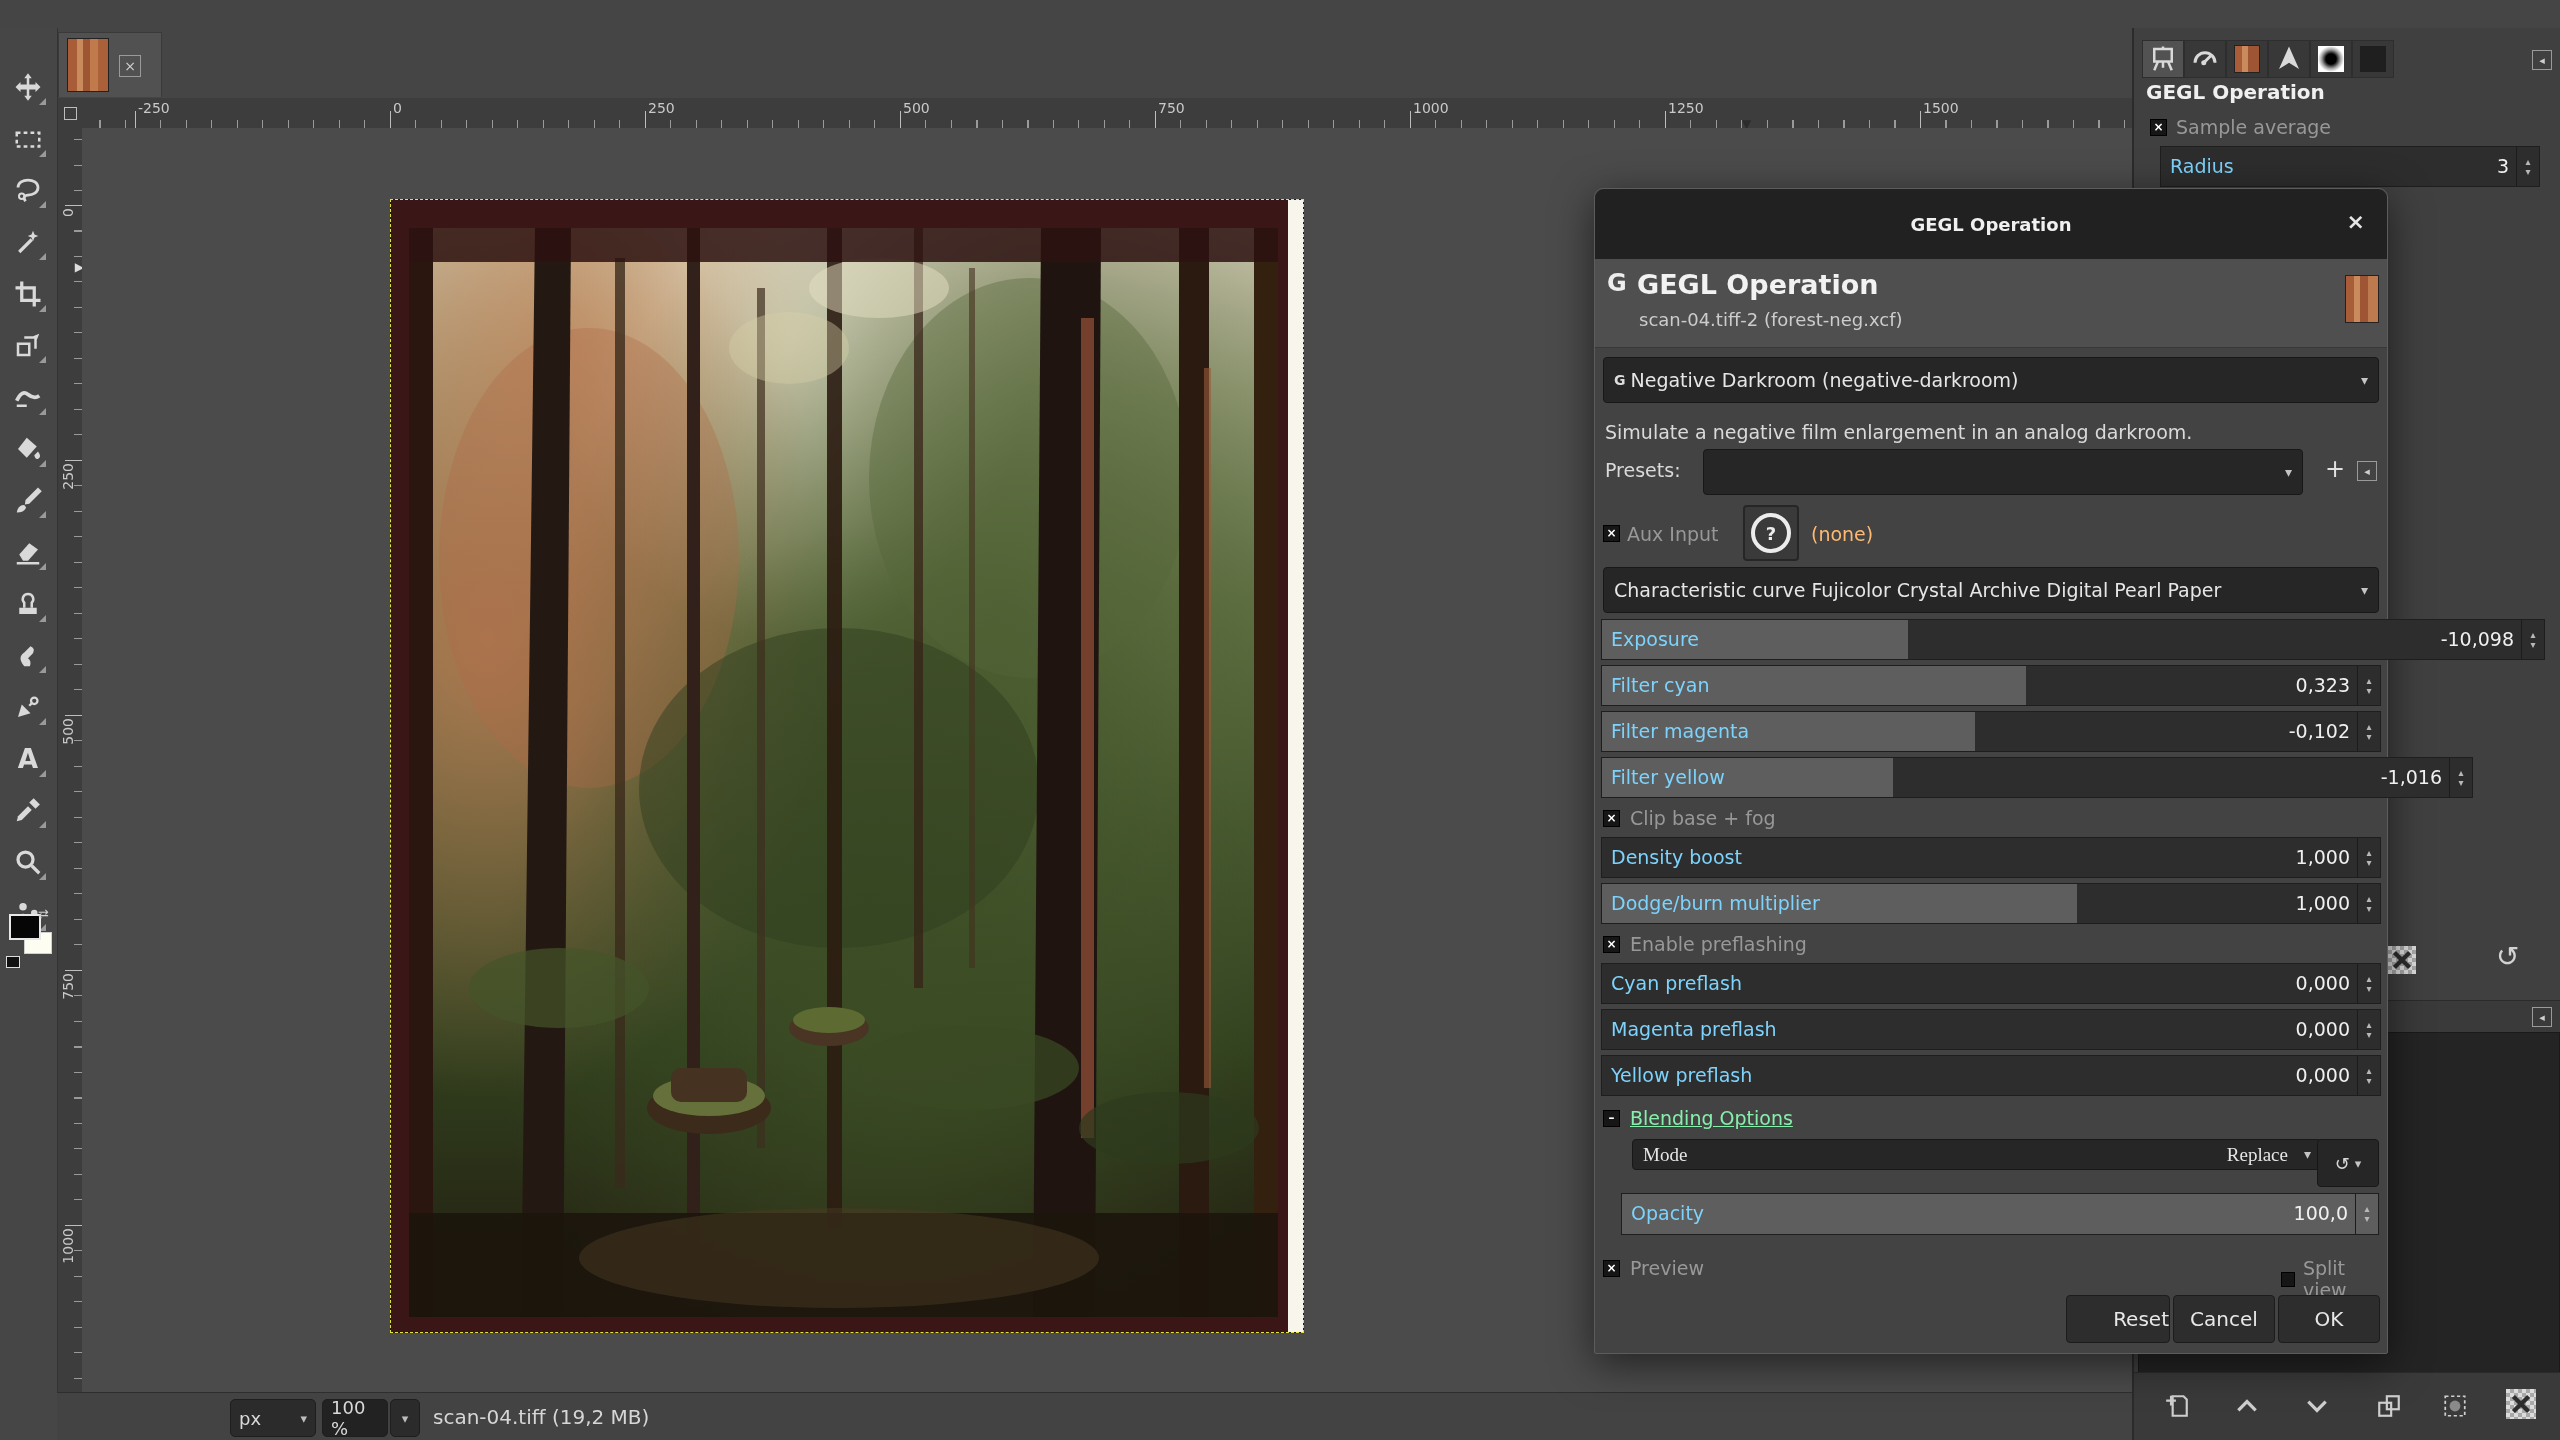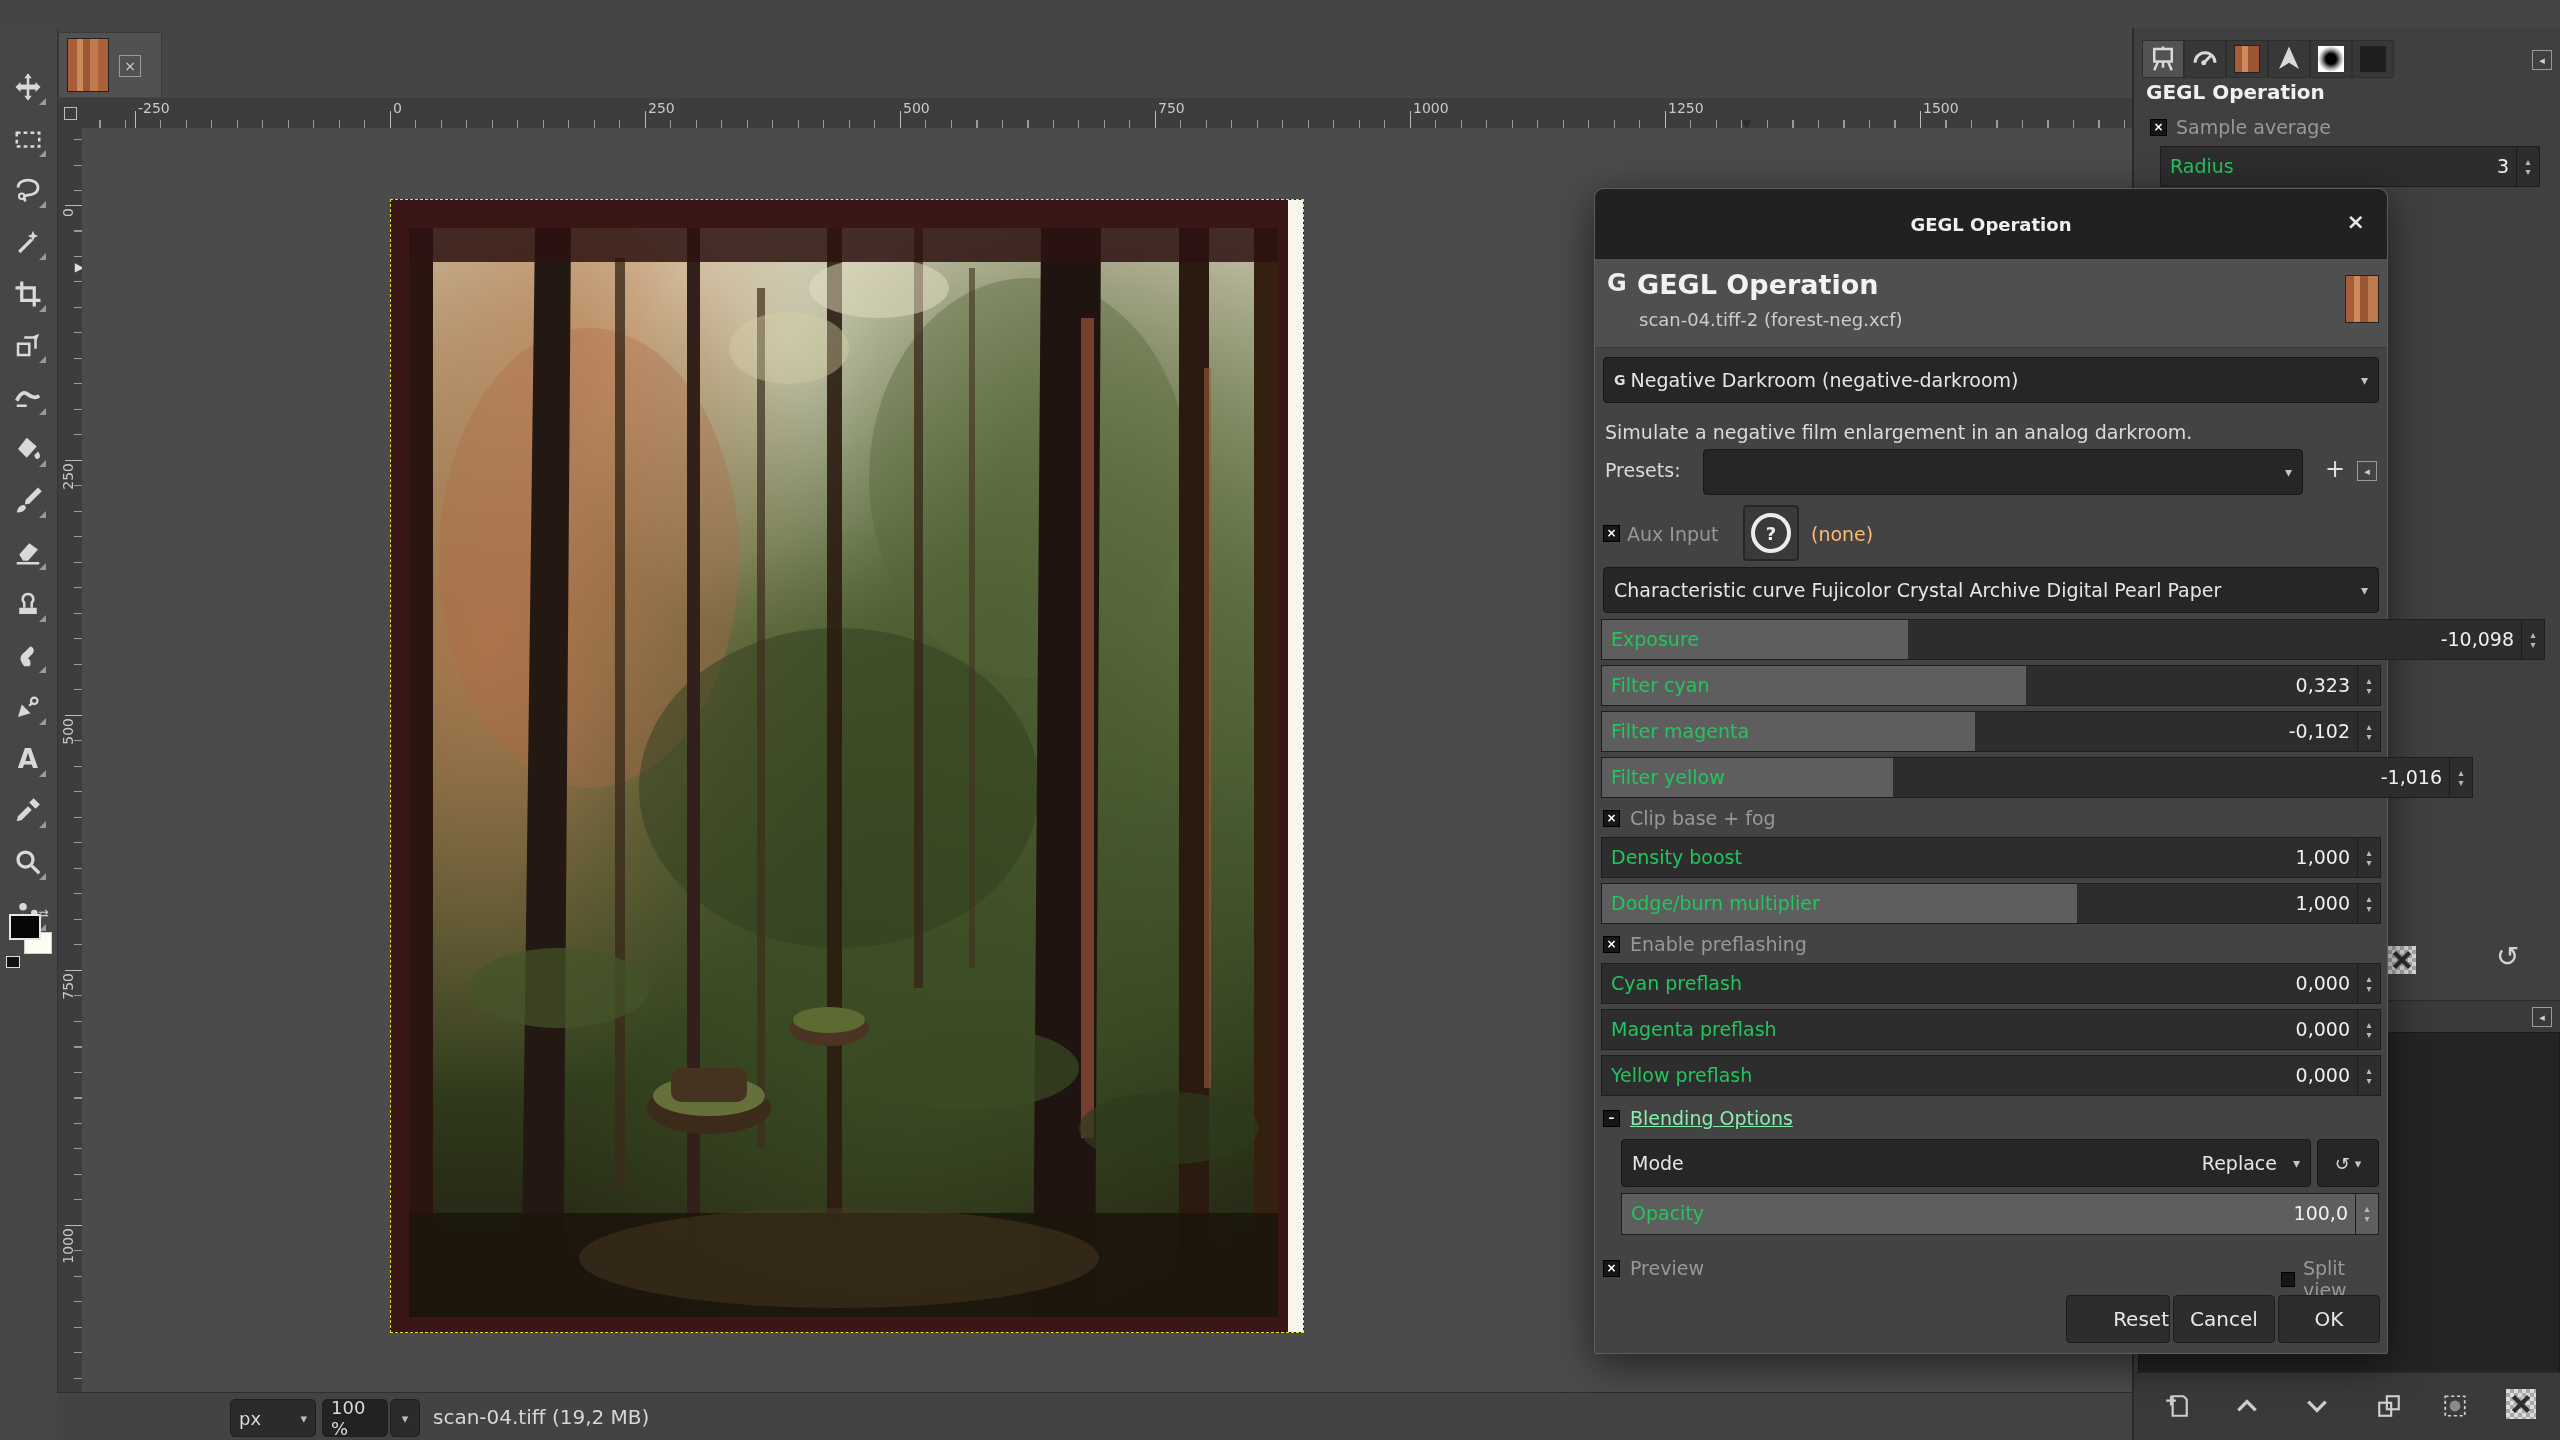--- a/index.html
+++ b/index.html
@@ -42,21 +42,21 @@
   .sb-box{position:absolute;top:6px;height:38px;background:#2b2b2b;border:1px solid #1e1e1e;border-radius:5px;display:flex;align-items:center;justify-content:space-between;padding:0 8px;box-sizing:border-box;font-size:18px;color:#d9d9d9;}
   
   #dock{left:2132px;top:28px;width:428px;height:1412px;background:#404040;border-left:2px solid #2b2b2b;}
   .dock-tab{position:absolute;top:12px;width:40px;height:36px;background:#383838;border:1px solid #2e2e2e;display:flex;align-items:center;justify-content:center;}
   .dock-tab.active{background:#525252;}
   .panel-arrow{position:absolute;width:18px;height:18px;border:1px solid #9a9a9a;color:#cfcfcf;font-size:11px;display:flex;align-items:center;justify-content:center;}
   .cb{width:15px;height:15px;background:#161616;border:1px solid #000;color:#fff;font-size:12px;font-weight:bold;line-height:14px;text-align:center;display:inline-block;}
   .glabel{color:#989898;}
   .slider{position:absolute;height:41px;background:#2d2d2d;border:1px solid #1e1e1e;box-sizing:border-box;overflow:hidden;}
   .slider .fill{position:absolute;left:0;top:0;bottom:0;background:#5e5e5e;}
-  .slider .slabel{position:absolute;left:9px;top:8px;color:#22c55e;}
+  .slider .slabel{position:absolute;left:9px;top:8px;color:#7dd3fc;}
   .slider .svalue{position:absolute;right:30px;top:8px;color:#f0f0f0;}
   .slider .spin{position:absolute;right:0;top:0;bottom:0;width:22px;border-left:1px solid #1c1c1c;display:flex;flex-direction:column;align-items:center;justify-content:center;color:#b8b8b8;font-size:10px;line-height:10px;}
   .dd{position:absolute;background:#262626;border:1px solid #181818;border-radius:4px;display:flex;align-items:center;padding:0 10px;box-sizing:border-box;color:#e6e6e6;}
   .dd .chev{margin-left:auto;color:#c4c4c4;font-size:14px;}
   .btn{position:absolute;height:46px;background:#2d2d2d;border:1px solid #1c1c1c;border-radius:4px;color:#e8e8e8;display:flex;align-items:center;justify-content:center;font-size:20px;}
   
   #dialog{left:1594px;top:188px;width:792px;height:1164px;background:#434343;border:1px solid #5c5c5c;border-radius:9px 9px 2px 2px;box-shadow:0 10px 40px rgba(0,0,0,.55);}
   #dlg-titlebar{left:0;top:0;width:100%;height:70px;background:#212121;border-radius:9px 9px 0 0;display:flex;align-items:center;justify-content:center;}
   #dlg-titlebar .t{font-weight:bold;font-size:18px;color:#f0f0f0;}
   #dlg-close{position:absolute;right:22px;top:20px;font-size:22px;color:#e6e6e6;font-weight:bold;}
@@ -550,21 +550,21 @@
           <i>▴</i>
           <i>▾</i>
         </span>
       </div>
 
     <div class="abs" style="left:8px;top:918px;display:flex;align-items:center;gap:10px;">
       <span class="cb">–</span>
       <span style="color:#86efac;text-decoration:underline;">Blending Options</span>
     </div>
 
-    <div class="dd" style="left:26px;top:950px;width:690px;height:48px;">
+    <div class="dd" style="left:37px;top:950px;width:690px;height:31px;font-family:Liberation Serif, serif;">
       <span>Mode</span>
       <span class="chev" style="margin-left:auto;margin-right:16px;color:#e6e6e6;font-size:19px;">Replace</span>
       <span style="color:#c4c4c4;font-size:14px;">▾</span>
     </div>
     <div class="dd" style="left:722px;top:950px;width:62px;height:48px;justify-content:center;gap:5px;">
       <span style="font-size:18px;color:#d8d8d8;">↺</span>
       <span style="font-size:13px;color:#c4c4c4;">▾</span>
     </div>
 
     <div class="slider" style="left:26px;top:1004px;width:758px;height:42px;">

